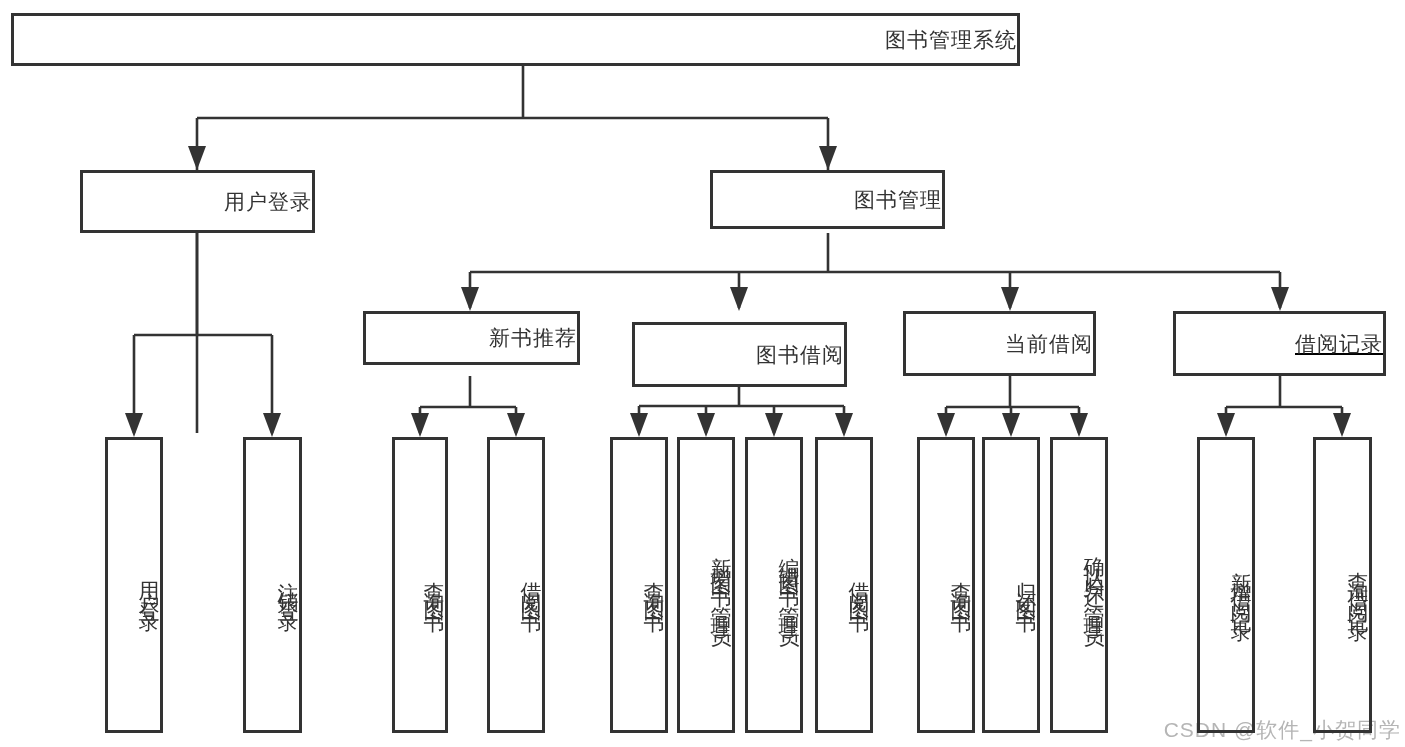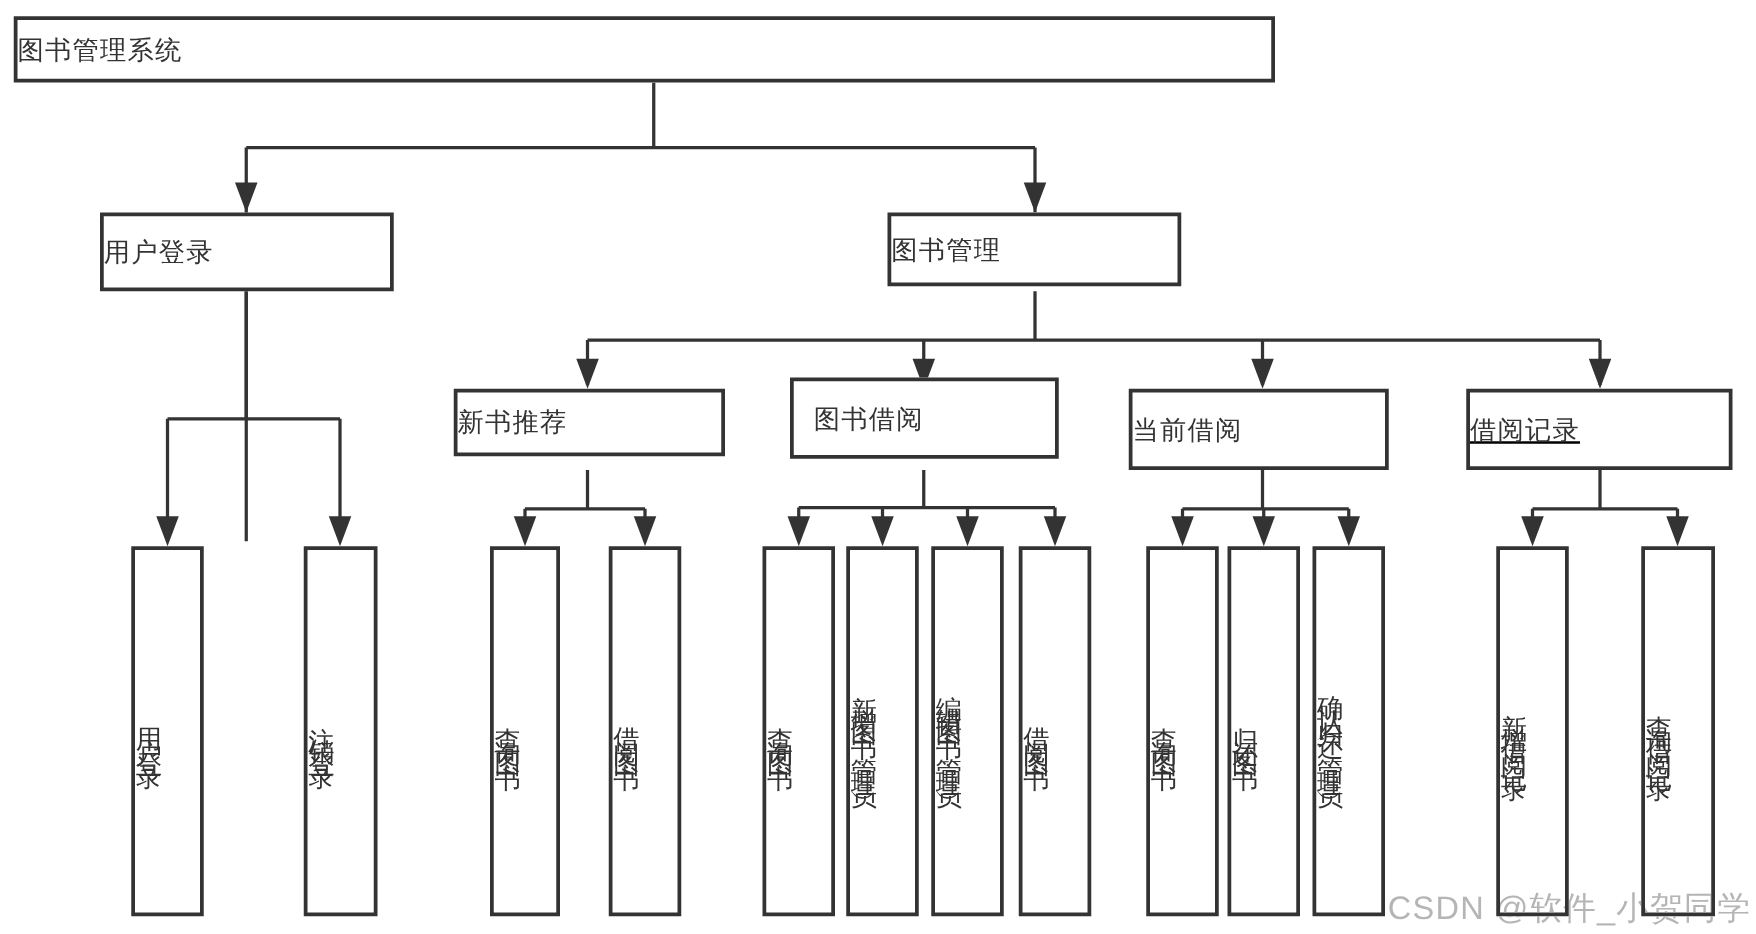--- a/index.html
+++ b/index.html
@@ -22,42 +22,42 @@
     width: 1405px;
     height: 747px;
   }
   .box {
     position: absolute;
     box-sizing: border-box;
     border: 3px solid #333333;
     background: #ffffff;
     display: flex;
     align-items: center;
-    justify-content: flex-start;
+    justify-content: flex-end;
   }
   .h-label {
     font-size: 21px;
     color: #333333;
     letter-spacing: 1px;
     white-space: nowrap;
   }
   .v-label {
     writing-mode: vertical-rl;
     text-orientation: mixed;
     font-size: 21px;
     line-height: 1;
     letter-spacing: 10px;
     color: #333333;
     white-space: nowrap;
   }
   .watermark {
     position: absolute;
     right: 4px;
     bottom: 3px;
-    font-size: 26px;
+    font-size: 21px;
     color: #b5b5b5;
     letter-spacing: 1px;
     mix-blend-mode: darken;
     z-index: 10;
     white-space: nowrap;
     margin-top: 14px;
   }
 </style>
 </head>
 <body>
@@ -114,24 +114,24 @@
   <div class="box" style="left:80px; top:170px; width:235px; height:63px;">
     <span class="h-label">用户登录</span>
   </div>
   <div class="box" style="left:710px; top:170px; width:235px; height:59px;">
     <span class="h-label">图书管理</span>
   </div>
 
   <div class="box" style="left:363px; top:311px; width:217px; height:54px;">
     <span class="h-label">新书推荐</span>
   </div>
-  <div class="box" style="left:632px; top:302px; width:215px; height:65px;padding-left:16px;">
+  <div class="box" style="left:632px; top:322px; width:215px; height:65px;padding-left:16px;">
     <span class="h-label">图书借阅</span>
   </div>
-  <div class="box" style="left:903px; top:311px; width:208px; height:65px;">
+  <div class="box" style="left:903px; top:311px; width:193px; height:65px;">
     <span class="h-label">当前借阅</span>
   </div>
   <div class="box" style="left:1173px; top:311px; width:213px; height:65px;text-decoration:underline;">
     <span class="h-label">借阅记录</span>
   </div>
 
   <div class="box" style="left:105px; top:437px; width:58px; height:296px;">
     <span class="v-label">用户登录</span>
   </div>
   <div class="box" style="left:243px; top:437px; width:59px; height:296px;">

